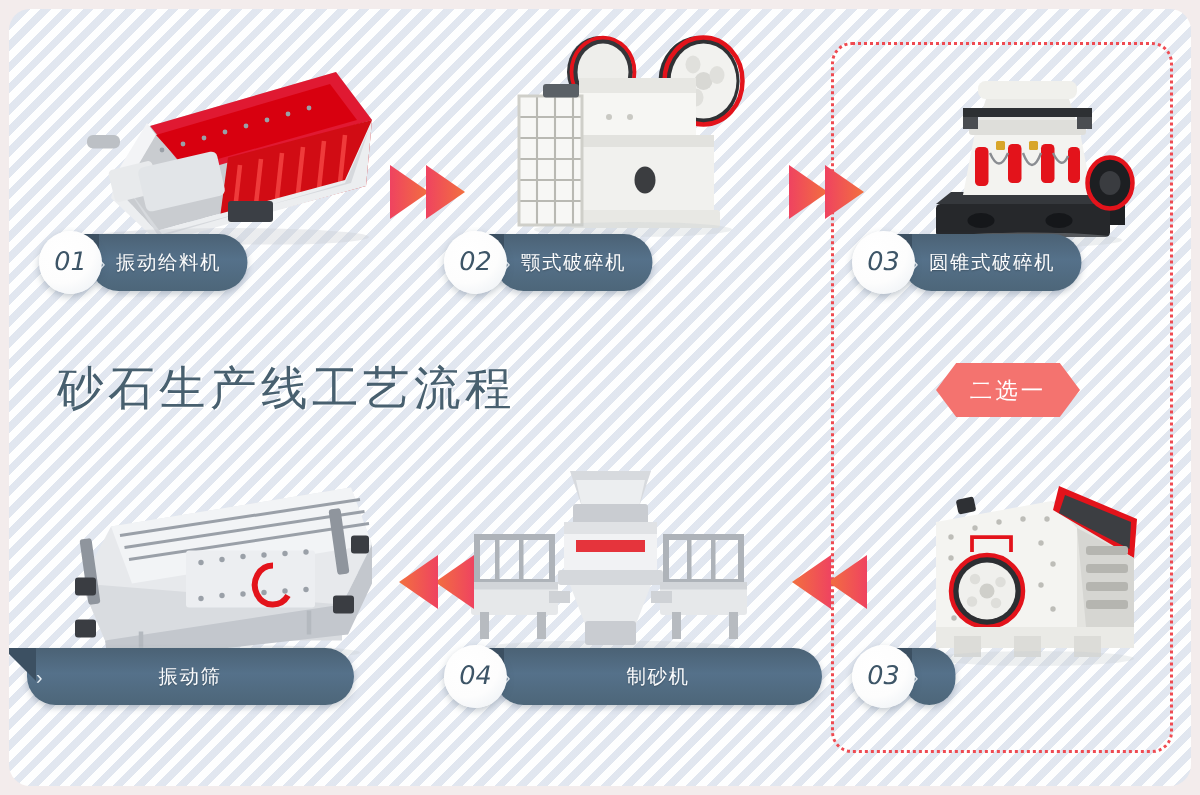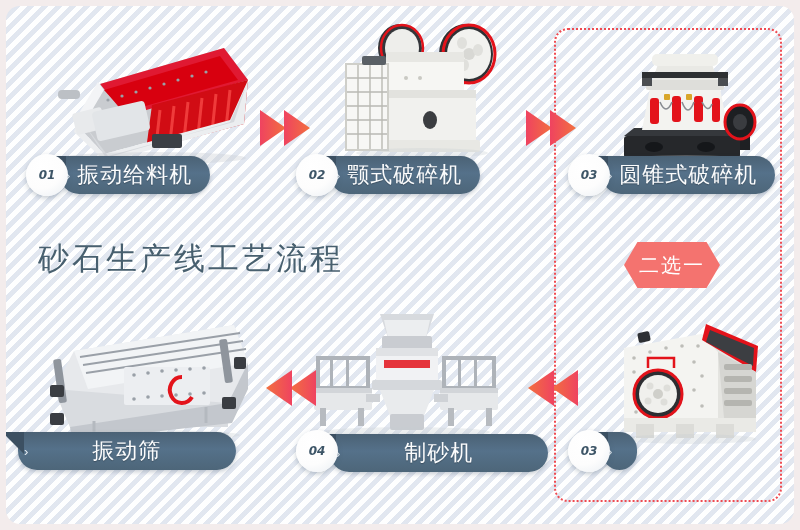--- a/index.html
+++ b/index.html
@@ -72,22 +72,22 @@
     position: relative;
     z-index: 3;
     width: 42px;
     height: 42px;
     border-radius: 50%;
     background: radial-gradient(circle at 35% 30%, #ffffff 0%, #fdfdfd 55%, #e9eef3 100%);
     box-shadow: 0 2px 5px rgba(60,80,100,0.30);
     display: flex;
     align-items: center;
     justify-content: center;
-    font-size: 12px;
-    font-weight: bold;
+    font-size: 17px;
+    font-weight: normal;
     font-style: italic;
     color: #3d5567;
     font-family: "DejaVu Sans", sans-serif;
     flex: 0 0 auto;
   }
 
   .pill {
     position: relative;
     z-index: 2;
     margin-left: -8px;
@@ -115,40 +115,40 @@
   }
 
   .pill .chev {
     font-size: 13px;
     color: #e7eef4;
     margin-right: 7px;
     line-height: 1;
   }
 
   .pill .txt {
-    font-size: 22px;
+    font-size: 13px;
     letter-spacing: 1px;
     color: #fbfcfd;
     text-shadow: 0 1px 1px rgba(0,0,0,0.25);
   }
 
   
   .hex-badge {
     position: absolute;
     left: 618px;
     top: 236px;
     width: 96px;
-    height: 46px;
+    height: 36px;
     background: #f4736f;
     clip-path: polygon(14% 0%, 86% 0%, 100% 50%, 86% 100%, 14% 100%, 0% 50%);
     display: flex;
     align-items: center;
     justify-content: center;
     color: #ffffff;
-    font-size: 20px;
+    font-size: 15px;
     letter-spacing: 2px;
   }
 
   
   .arrow { position: absolute; }
 
   
   .machine { position: absolute; }
   .machine svg { display: block; }
 </style>
@@ -496,21 +496,21 @@
       </div>
     </div>
 
     <div class="label-group" style="left:562px; top:424px;">
       <div class="num-bubble">03</div>
       <div class="pill">
         <span class="chev">›</span>
       </div>
     </div>
 
-    <div class="label-group" style="left:290px; top:424px;align-items:flex-end;">
+    <div class="label-group" style="left:290px; top:424px;">
       <div class="num-bubble">04</div>
       <div class="pill" style="width:218px;">
         <span class="chev">›</span>
         <span class="txt" style="margin:0 auto;">制砂机</span>
       </div>
     </div>
 
     <div class="label-group" style="left:20px; top:424px;">
       <div class="pill" style="width:218px;">
         <span class="chev">›</span>

